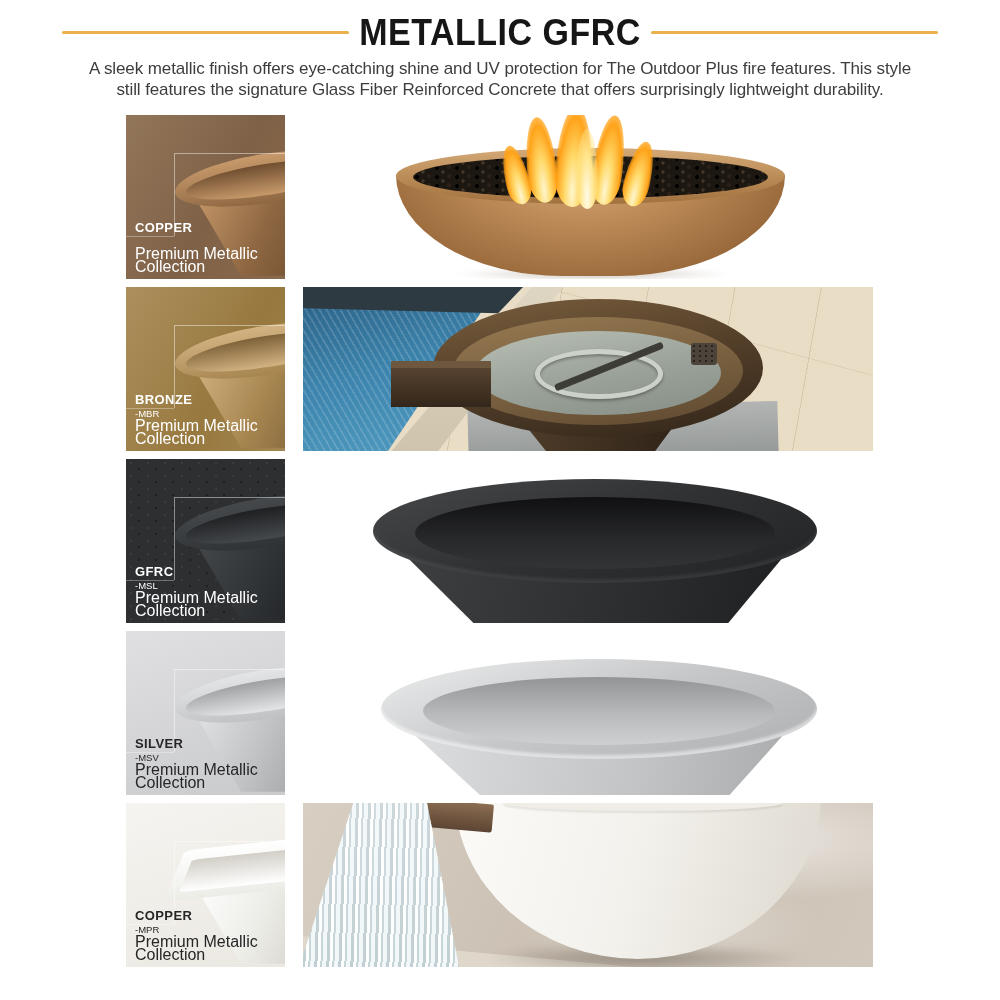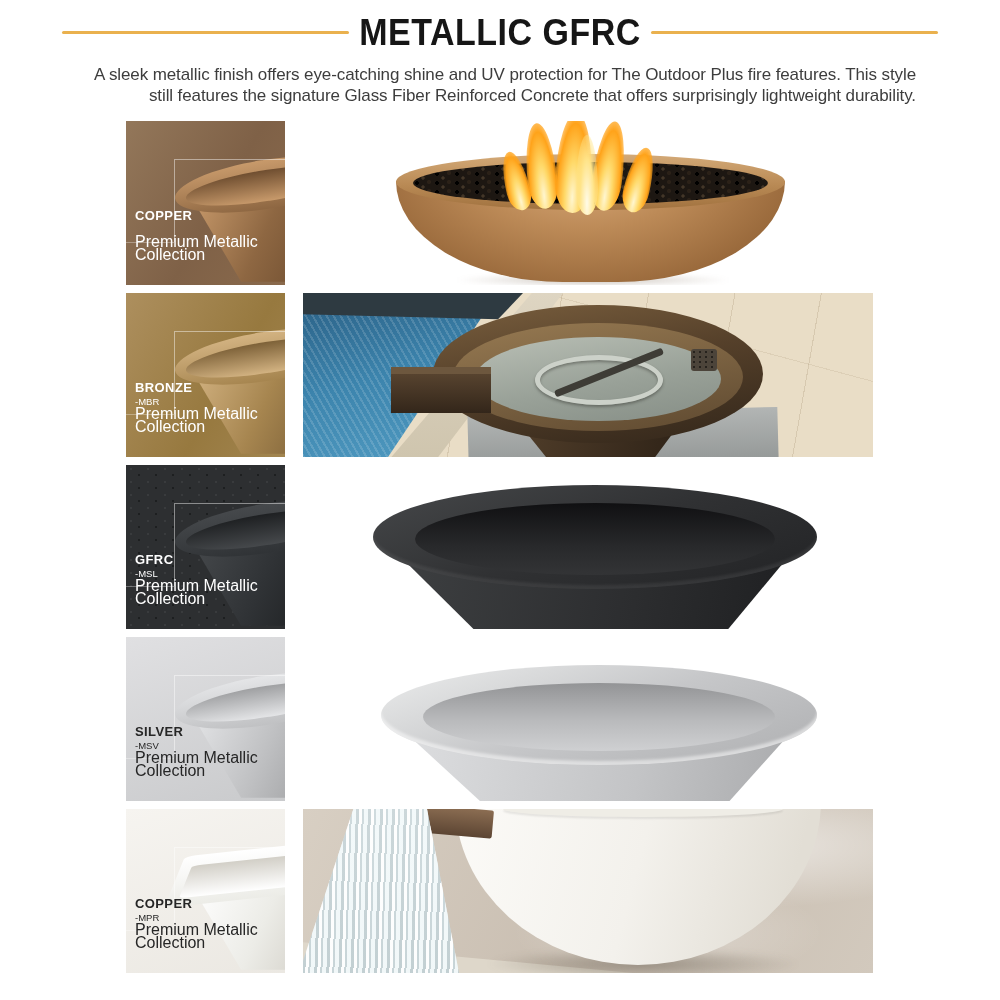--- a/index.html
+++ b/index.html
@@ -3,21 +3,21 @@
 <meta charset="utf-8">
 <style>
   * { margin:0; padding:0; box-sizing:border-box; }
   html,body { width:1000px; height:1000px; background:#ffffff; overflow:hidden;
               font-family:"Liberation Sans", sans-serif; }
 
   
   .titlebar { margin-top:13px; display:flex; align-items:center; justify-content:center; gap:10px; }
   .hline { width:287px; height:3px; background:#eab14e; border-radius:2px; }
   .title { font-size:34px; font-weight:700; color:#161616; letter-spacing:.5px; transform:scaleY(1.06); }
-  .desc  { margin:12px auto 0; max-width:832px; text-align:right; font-size:17px;
+  .desc  { margin:6px auto 0; max-width:832px; text-align:center; font-size:17px;
            line-height:21px; color:#3d3d3d; letter-spacing:-.1px; }
 
   
   .rows { margin-top:15px; display:flex; flex-direction:column; gap:8px; }
   .row  { display:flex; gap:18px; margin-left:126px; }
 
   
   .swatch { position:relative; width:159px; height:164px; overflow:hidden; flex:none; }
   .f-copper .sw-bg { background:linear-gradient(120deg,#93775a 0%,#7f6147 55%,#8a6a4c 100%); }
   .f-bronze .sw-bg { background:linear-gradient(120deg,#ad8f5e 0%,#97793f 60%,#a28550 100%); }
@@ -42,21 +42,21 @@
   .sw-cone  { position:absolute; left:42%; top:46%; width:76%; height:52%;
               clip-path:polygon(0 4%,100% 0,100% 100%,40% 100%);
               background:linear-gradient(115deg,var(--b1) 0%,var(--b2) 55%,var(--b3) 100%); }
   .f-pearl .sw-rim, .f-pearl .sw-rimin { border-radius:6%; transform:rotate(-6deg) skewX(-28deg); }
 
   .cm  { position:absolute; left:30%; top:23%; right:0; bottom:26%;
          border-left:1px solid rgba(255,255,255,.45); border-top:1px solid rgba(255,255,255,.45); }
   .cm2 { position:absolute; left:0; top:74%; width:30%;
          border-top:1px solid rgba(255,255,255,.32); }
 
-  .sw-label { position:absolute; left:9px; bottom:24px; color:#ffffff; }
+  .sw-label { position:absolute; left:9px; bottom:6px; color:#ffffff; }
   .darklabel .sw-label { color:#262626; }
   .sw-name { font-size:13px; font-weight:700; letter-spacing:.4px; }
   .sw-code { font-size:9.5px; min-height:11px; line-height:11px; margin-top:1px; }
   .sw-coll { font-size:16px; line-height:13px; }
 
   
   .photo { position:relative; width:570px; height:164px; overflow:hidden; flex:none; background:#fff; }
   .photo i { position:absolute; display:block; }
 
   

